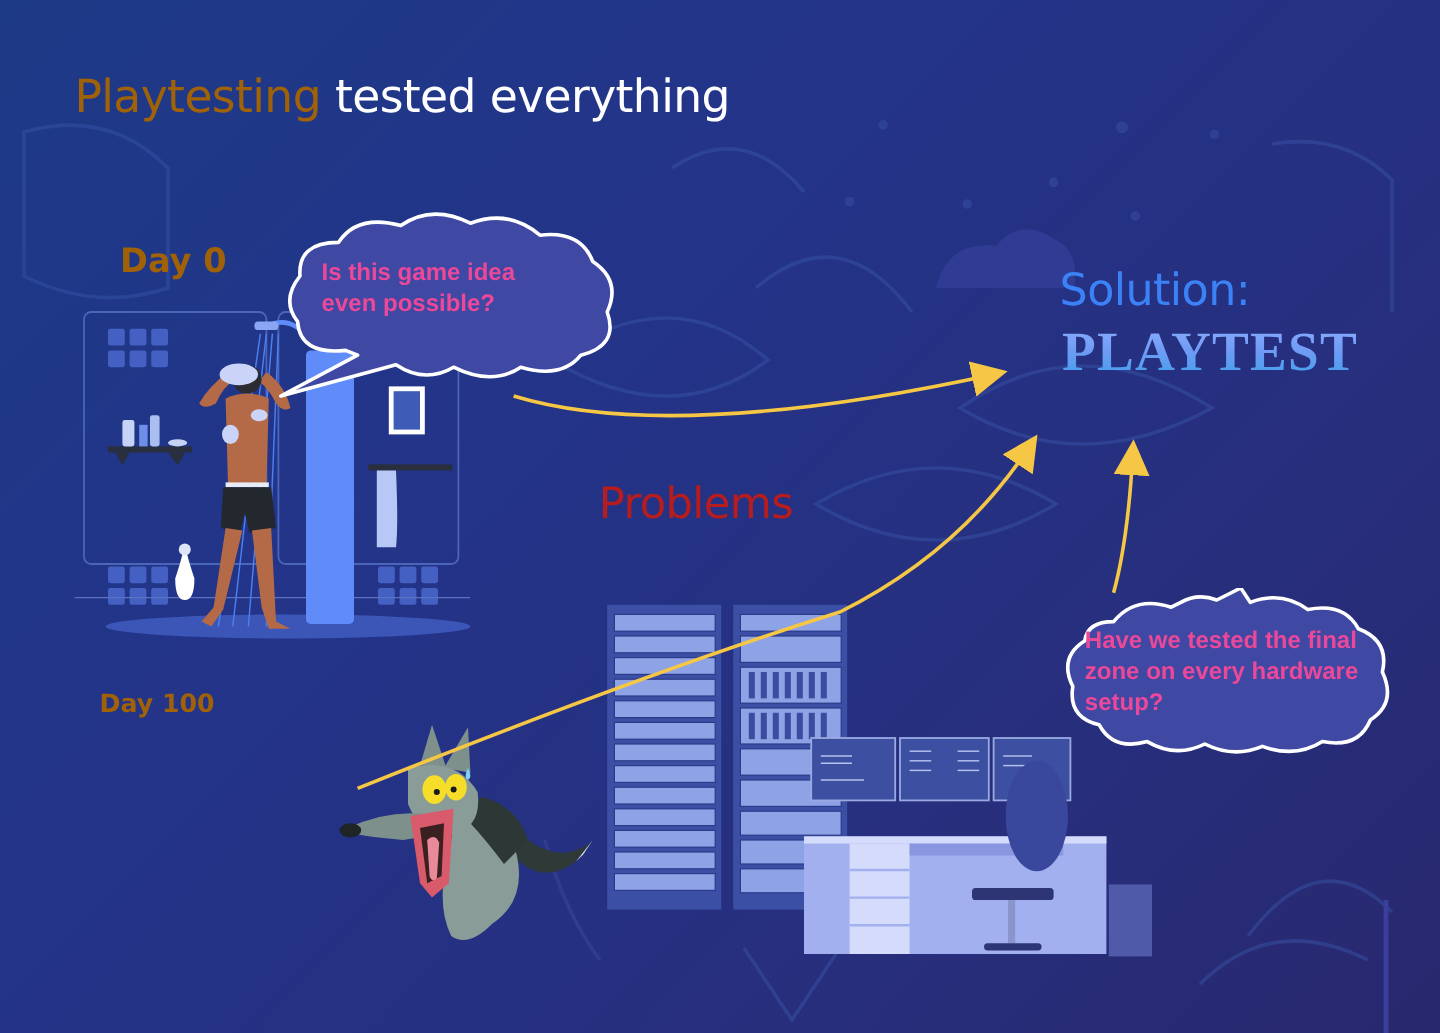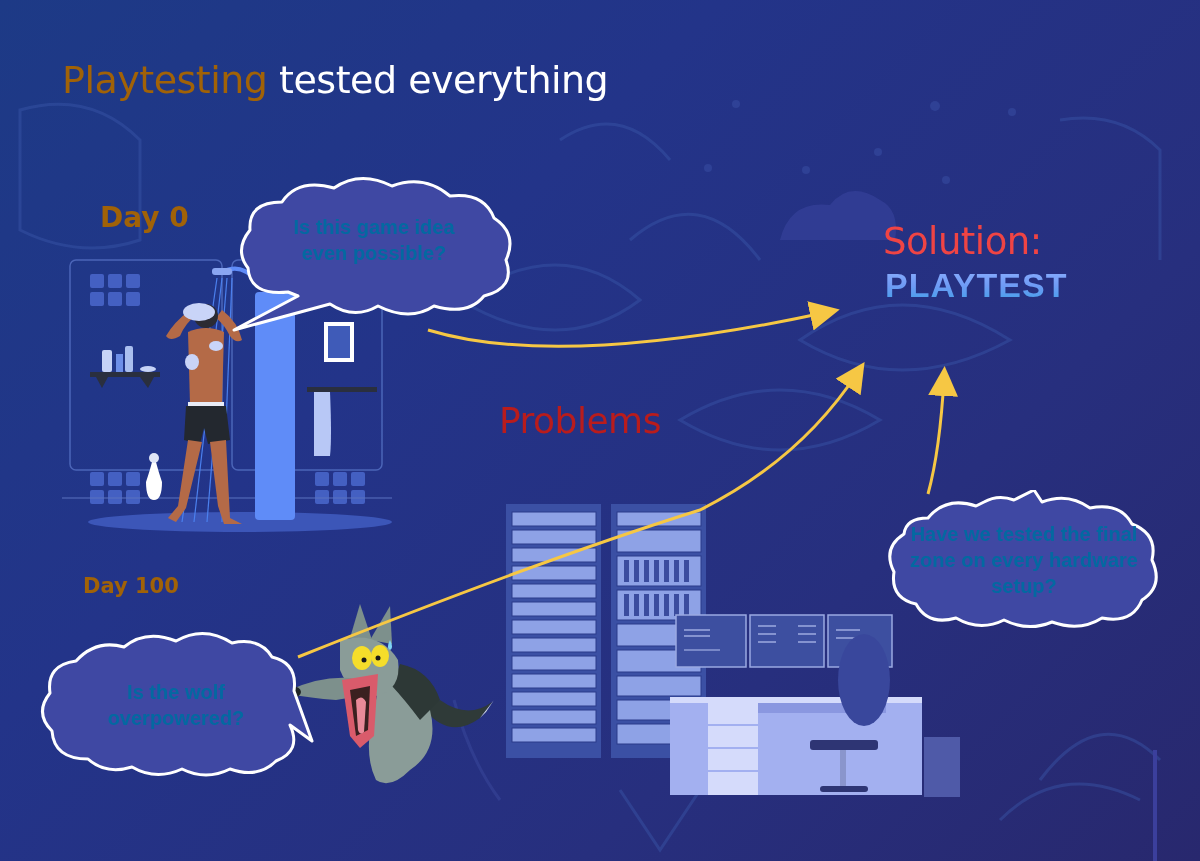--- a/index.html
+++ b/index.html
@@ -31,35 +31,35 @@
 
     .problems {
       position: absolute; left: 499px; top: 400px;
       font-family: "DejaVu Sans", sans-serif;
       font-size: 36px; color: #b91c1c; font-weight: 400; letter-spacing: -0.5px;
     }
 
     .solution-label {
       position: absolute; left: 883px; top: 220px;
       font-family: "DejaVu Sans", sans-serif;
-      font-size: 37px; color: #ef4444; font-weight: 400; letter-spacing: -0.5px; text-align: right;
+      font-size: 37px; color: #3b82f6; font-weight: 400; letter-spacing: -0.5px; text-align: right;
     }
     .playtest {
       position: absolute; left: 885px; top: 266px;
-      font-family: Liberation Sans, sans-serif;
-      font-size: 34px; font-weight: 700; letter-spacing: 1px;
+      font-family: Liberation Serif, serif;
+      font-size: 46px; font-weight: 700; letter-spacing: 1px;
       background: linear-gradient(180deg, #8fb0ff 0%, #6f9bf5 50%, #3aa0e8 100%);
       -webkit-background-clip: text; background-clip: text; color: transparent; text-align: right;
     }
 
     .bubble { position: absolute; }
     .bubble svg { position: absolute; inset: 0; }
     .bubble-text {
       position: absolute; inset: 0; display: flex; align-items: center; justify-content: center;
-      text-align: center; color: #0369a1; font-weight: 700; font-size: 20px; line-height: 1.3;
+      text-align: left; color: #ec4899; font-weight: 700; font-size: 20px; line-height: 1.3;
       font-family: "Liberation Sans", sans-serif;
     }
     .bubble-day0 { left: 228px; top: 172px; width: 292px; height: 160px; }
     .bubble-day0 .bubble-text { padding: 0 40px 24px 40px; }
     .bubble-day100 { left: 36px; top: 621px; width: 280px; height: 158px; }
     .bubble-day100 .bubble-text { padding: 10px 30px 0 30px; }
     .bubble-day1000 { left: 884px; top: 490px; width: 280px; height: 140px; }
     .bubble-day1000 .bubble-text { padding: 0 20px 0 20px; font-size: 20px; }
 
     .arrows { position: absolute; inset: 0; pointer-events: none; }
@@ -293,26 +293,20 @@
     </g>
   </svg>
 
   <div class="bubble bubble-day0">
     <svg width="292" height="160" viewBox="0 0 292 160">
       <path d="M60 120 Q22 124 20 96 Q6 78 22 58 Q20 30 54 30 Q70 6 106 16 Q132 -2 164 14 Q196 2 222 24 Q256 20 266 46 Q290 62 278 88 Q288 116 256 124 Q240 144 206 134 Q182 150 150 134 Q126 148 102 132 L6 158 L70 124 Z" fill="#3f48a3" stroke="#ffffff" stroke-width="3" stroke-linejoin="round"></path>
     </svg>
     <div class="bubble-text">Is this game idea even possible?</div>
   </div>
 
-  <div class="bubble bubble-day100">
-    <svg width="280" height="158" viewBox="0 0 280 158">
-      <path d="M40 40 Q60 18 88 26 Q110 8 140 20 Q168 4 196 22 Q224 16 236 36 Q262 42 258 70 L276 120 L254 104 Q266 130 240 140 Q222 158 194 148 Q170 160 146 148 Q120 160 96 146 Q70 154 52 138 Q18 138 16 110 Q-2 92 14 72 Q10 44 40 40 Z" fill="#3f48a3" stroke="#ffffff" stroke-width="3" stroke-linejoin="round"></path>
-    </svg>
-    <div class="bubble-text">Is the wolf overpowered?</div>
-  </div>
 
   <div class="bubble bubble-day1000">
     <svg width="280" height="140" viewBox="0 0 280 140">
       <path d="M44 28 Q62 6 92 16 L100 12 Q114 4 130 10 L150 0 L158 12 Q184 2 206 18 Q236 12 248 34 Q274 44 268 70 Q280 96 258 110 Q248 134 218 128 Q196 142 168 132 Q144 142 120 130 Q96 142 72 128 Q44 136 32 114 Q6 108 10 82 Q-2 58 20 44 Q22 28 44 28 Z" fill="#3f48a3" stroke="#ffffff" stroke-width="3" stroke-linejoin="round"></path>
     </svg>
     <div class="bubble-text">Have we tested the final zone on every hardware setup?</div>
   </div>
 
 </div>
 

